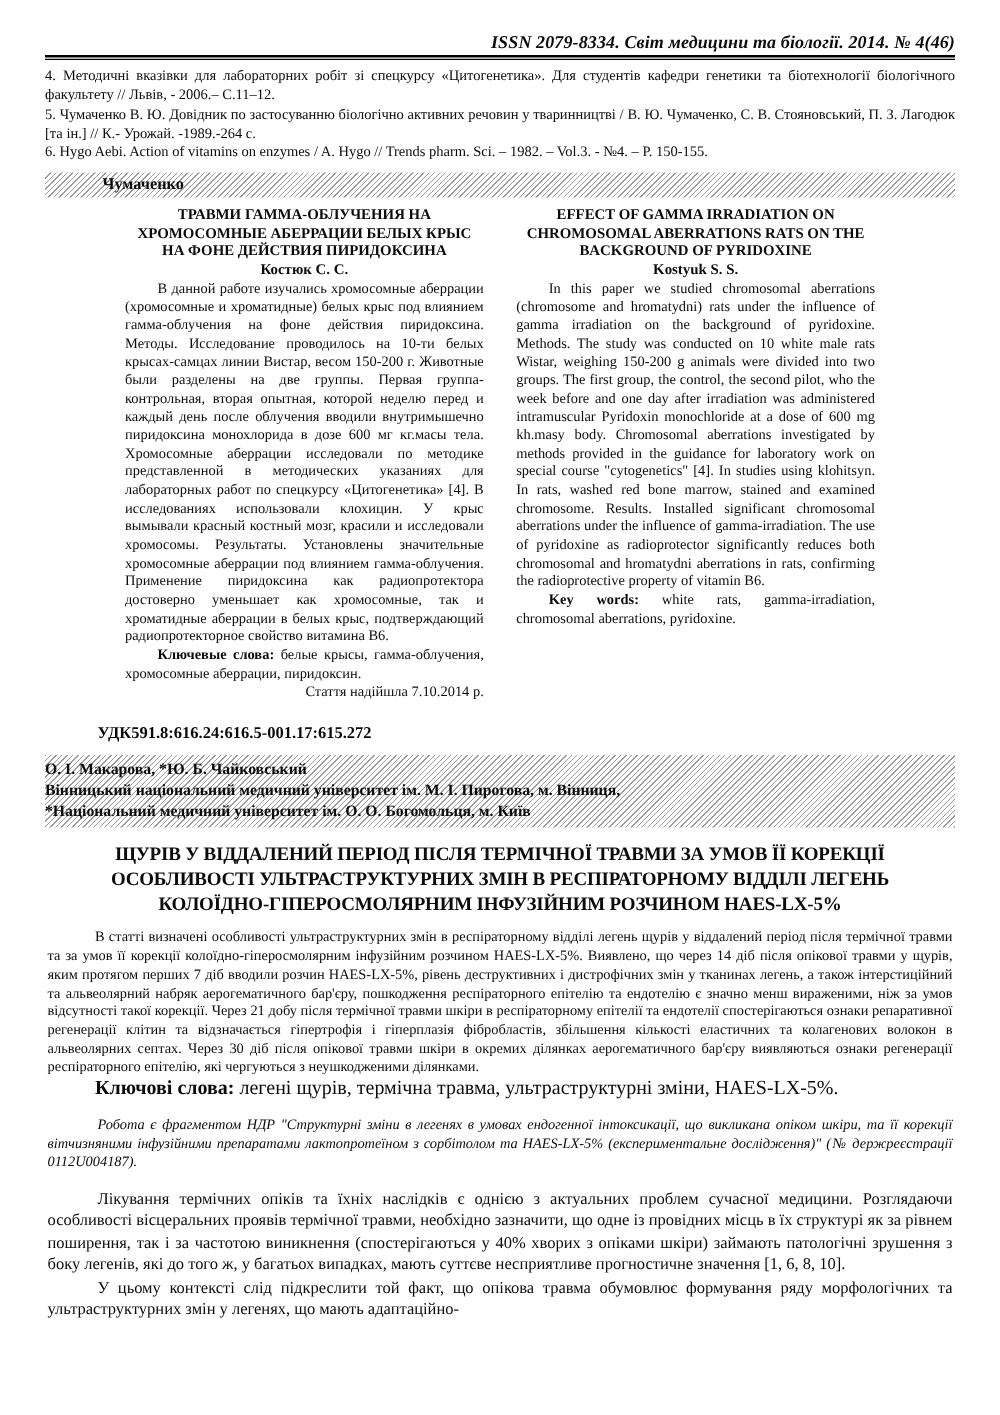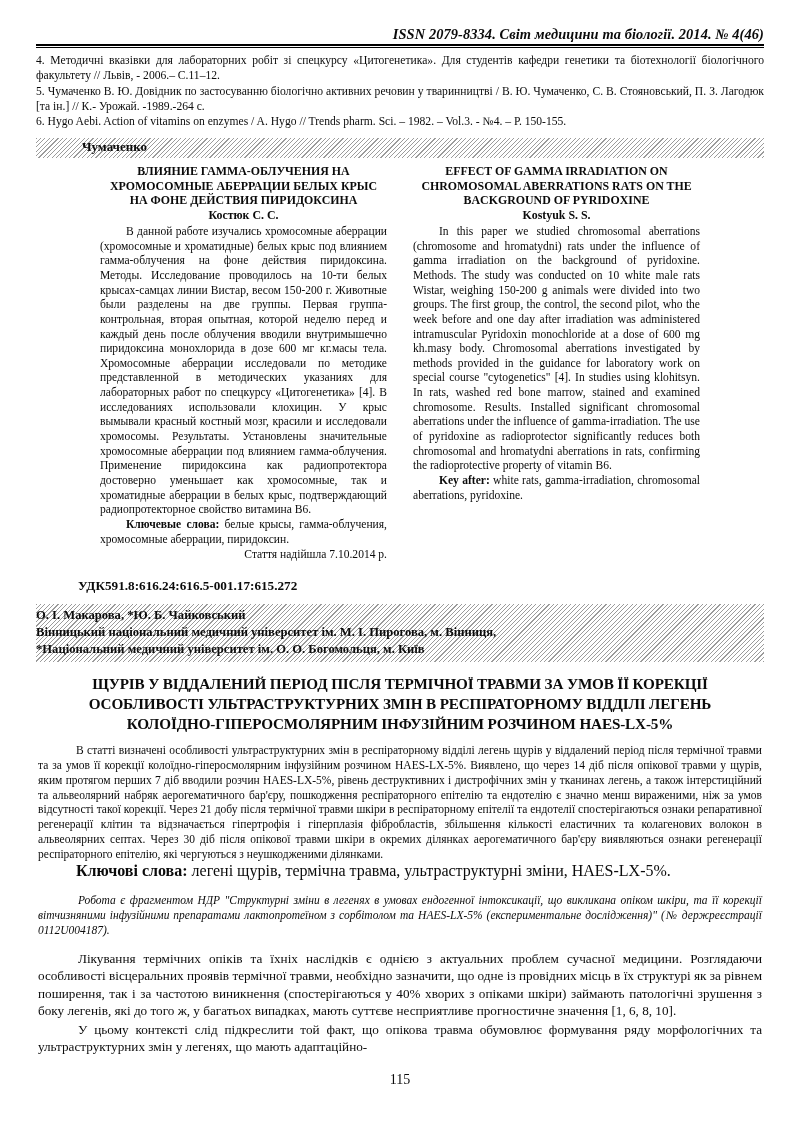--- a/index.html
+++ b/index.html
@@ -220,32 +220,32 @@
       <p class="ref">6. Hygo Aebi. Action of vitamins on enzymes / A. Hygo // Trends pharm. Sci. – 1982. – Vol.3. - №4. – Р. 150-155.</p>
     </div>
 
     <div class="banner banner-reports">
       <span>Чумаченко</span>
     </div>
 
     <div class="abstract-cols">
 
       <div class="abs-col left">
-        <div class="abs-title">ВЛИЯНИЕ ГАММА-ОБЛУЧЕНИЯ НА ХРОМОСОМНЫЕ АБЕРРАЦИИ БЕЛЫХ КРЫС НА ФОНЕ ДЕЙСТВИЯ ПИРИДОКСИНА</div>
+        <div class="abs-title">ТРАВМИ ГАММА-ОБЛУЧЕНИЯ НА ХРОМОСОМНЫЕ АБЕРРАЦИИ БЕЛЫХ КРЫС НА ФОНЕ ДЕЙСТВИЯ ПИРИДОКСИНА</div>
         <div class="abs-author">Костюк С. С.</div>
         <p class="abs-body">В данной работе изучались хромосомные аберрации (хромосомные и хроматидные) белых крыс под влиянием гамма-облучения на фоне действия пиридоксина. Методы. Исследование проводилось на 10-ти белых крысах-самцах линии Вистар, весом 150-200 г. Животные были разделены на две группы. Первая группа-контрольная, вторая опытная, которой неделю перед и каждый день после облучения вводили внутримышечно пиридоксина монохлорида в дозе 600 мг кг.масы тела. Хромосомные аберрации исследовали по методике представленной в методических указаниях для лабораторных работ по спецкурсу «Цитогенетика» [4]. В исследованиях использовали клохицин. У крыс вымывали красный костный мозг, красили и исследовали хромосомы. Результаты. Установлены значительные хромосомные аберрации под влиянием гамма-облучения. Применение пиридоксина как радиопротектора достоверно уменьшает как хромосомные, так и хроматидные аберрации в белых крыс, подтверждающий радиопротекторное свойство витамина В6.</p>
         <p class="abs-keys"><b>Ключевые слова:</b><span> белые крысы, гамма-облучения, хромосомные аберрации, пиридоксин.</span></p>
         <div class="abs-foot">Стаття надійшла 7.10.2014 р.</div>
       </div>
 
       <div class="abs-col right">
         <div class="abs-title">EFFECT OF GAMMA IRRADIATION ON CHROMOSOMAL ABERRATIONS RATS ON THE BACKGROUND OF PYRIDOXINE</div>
         <div class="abs-author">Kostyuk S. S.</div>
         <p class="abs-body">In this paper we studied chromosomal aberrations (chromosome and hromatydni) rats under the influence of gamma irradiation on the background of pyridoxine. Methods. The study was conducted on 10 white male rats Wistar, weighing 150-200 g animals were divided into two groups. The first group, the control, the second pilot, who the week before and one day after irradiation was administered intramuscular Pyridoxin monochloride at a dose of 600 mg kh.masy body. Chromosomal aberrations investigated by methods provided in the guidance for laboratory work on special course "cytogenetics" [4]. In studies using klohitsyn. In rats, washed red bone marrow, stained and examined chromosome. Results. Installed significant chromosomal aberrations under the influence of gamma-irradiation. The use of pyridoxine as radioprotector significantly reduces both chromosomal and hromatydni aberrations in rats, confirming the radioprotective property of vitamin B6.</p>
-        <p class="abs-keys"><b>Key after:</b><span> white rats, gamma-irradiation, chromosomal aberrations, pyridoxine.</span></p>
+        <p class="abs-keys"><b>Key words:</b><span> white rats, gamma-irradiation, chromosomal aberrations, pyridoxine.</span></p>
       </div>
 
     </div>
 
     <div class="udc">УДК591.8:616.24:616.5-001.17:615.272</div>
 
     <div class="banner banner-authors">
       <span class="ln">О. І. Макарова, *Ю. Б. Чайковський</span>
       <span class="ln">Вінницький національний медичний університет ім. М. І. Пирогова, м. Вінниця,</span>
       <span class="ln">*Національний медичний університет ім. О. О. Богомольця, м. Київ</span>
@@ -258,16 +258,15 @@
     </h1>
 
     <p class="uk-abstract">В статті визначені особливості ультраструктурних змін в респіраторному відділі легень щурів у віддалений період після термічної травми та за умов її корекції колоїдно-гіперосмолярним інфузійним розчином HAES-LX-5%. Виявлено, що через 14 діб після опікової травми у щурів, яким протягом перших 7 діб вводили розчин HAES-LX-5%, рівень деструктивних і дистрофічних змін у тканинах легень, а також інтерстиційний та альвеолярний набряк аерогематичного бар'єру, пошкодження респіраторного епітелію та ендотелію є значно менш вираженими, ніж за умов відсутності такої корекції. Через 21 добу після термічної травми шкіри в респіраторному епітелії та ендотелії спостерігаються ознаки репаративної регенерації клітин та відзначається гіпертрофія і гіперплазія фібробластів, збільшення кількості еластичних та колагенових волокон в альвеолярних септах. Через 30 діб після опікової травми шкіри в окремих ділянках аерогематичного бар'єру виявляються ознаки регенерації респіраторного епітелію, які чергуються з неушкодженими ділянками.</p>
     <p class="uk-keys"><b>Ключові слова:</b><span> легені щурів, термічна травма, ультраструктурні зміни, HAES-LX-5%.</span></p>
 
     <p class="note">Робота є фрагментом НДР "Структурні зміни в легенях в умовах ендогенної інтоксикації, що викликана опіком шкіри, та її корекції вітчизняними інфузійними препаратами лактопротеїном з сорбітолом та HAES-LX-5% (експериментальне дослідження)" (№ держреєстрації 0112U004187).</p>
 
     <p class="body-par">Лікування термічних опіків та їхніх наслідків є однією з актуальних проблем сучасної медицини. Розглядаючи особливості вісцеральних проявів термічної травми, необхідно зазначити, що одне із провідних місць в їх структурі як за рівнем поширення, так і за частотою виникнення (спостерігаються у 40% хворих з опіками шкіри) займають патологічні зрушення з боку легенів, які до того ж, у багатьох випадках, мають суттєве несприятливе прогностичне значення [1, 6, 8, 10].</p>
     <p class="body-par">У цьому контексті слід підкреслити той факт, що опікова травма обумовлює формування ряду морфологічних та ультраструктурних змін у легенях, що мають адаптаційно-</p>
 
-    <div class="folio">115</div>
 
   </div>
 </div>
 
 </body></html>

